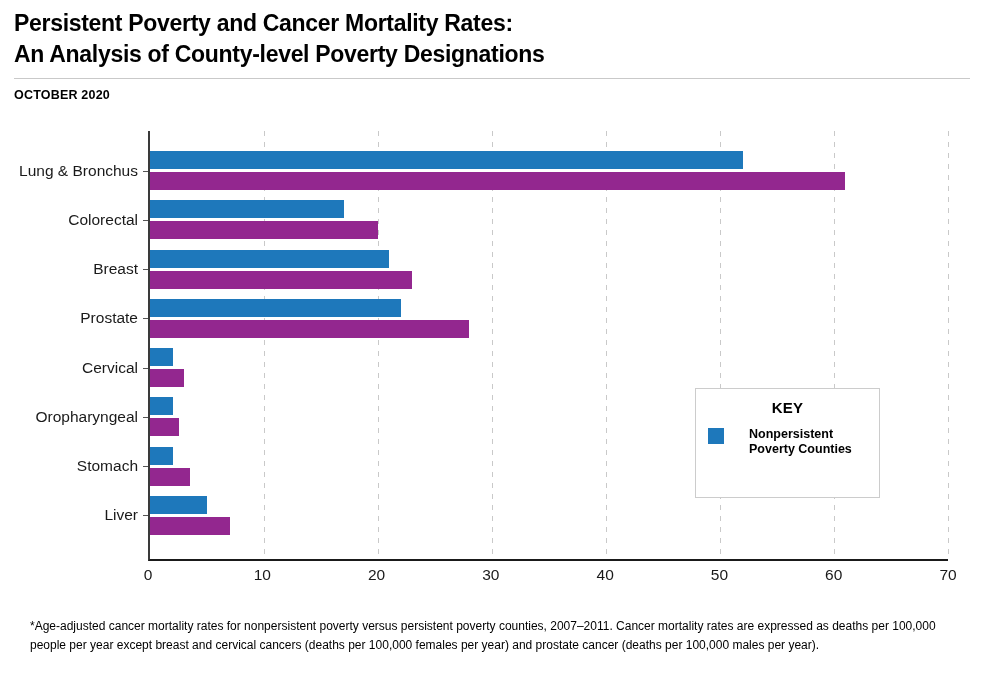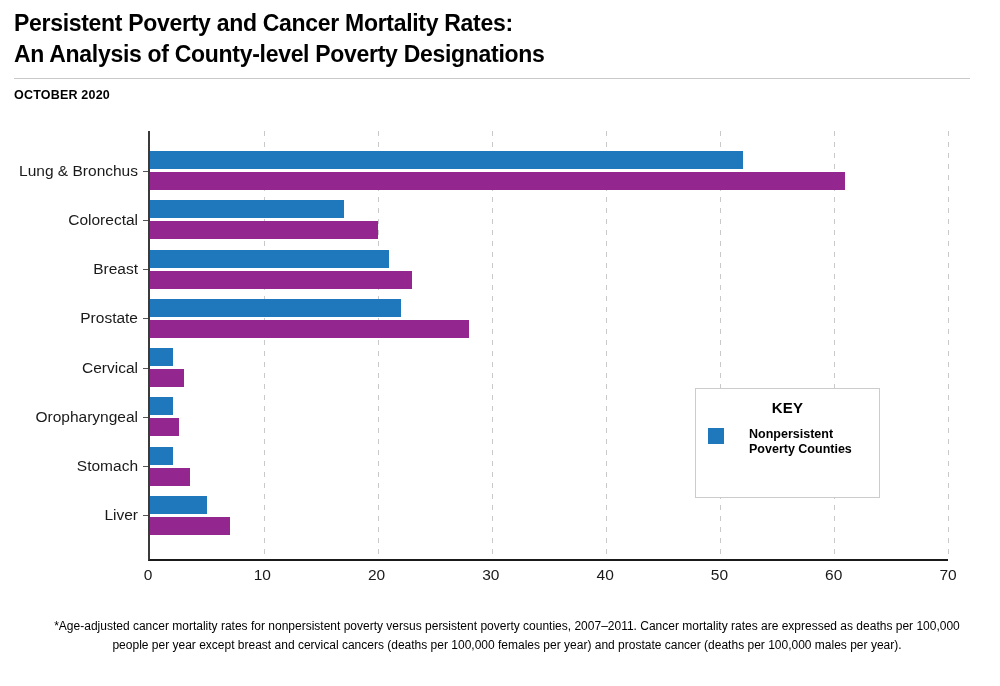--- a/index.html
+++ b/index.html
@@ -44,21 +44,21 @@
   .legend {
     position:absolute; left:545px; top:257px; width:185px; height:110px;
     background:#fff; border:1px solid #ccc; padding:10px 12px 8px 12px; z-index:5;
   }
   .legend-title { text-align:center; font-size:15px; font-weight:700; letter-spacing:0.3px; color:#000; }
   .legend-item { display:flex; align-items:flex-start; gap:25px; margin-top:11px; }
   .swatch { width:16px; height:16px; flex:0 0 16px; margin-top:1px; }
   .legend-label { font-size:12.5px; font-weight:700; line-height:1.2; width:132px; color:#000; }
 
   
-  .footnote { margin-top:34px; margin-left:16px; font-size:12px; line-height:1.6; color:#000;text-align:center; }
+  .footnote { margin-top:34px; margin-left:16px; font-size:12px; line-height:1.6; color:#000; }
   .footnote span { display:block; white-space:nowrap; }
 </style>
 </head>
 <body>
 
 <div class="page">
 
   <h1 class="title">
     <span>Persistent Poverty and Cancer Mortality Rates:</span>
     <span>An Analysis of County-level Poverty Designations</span>

